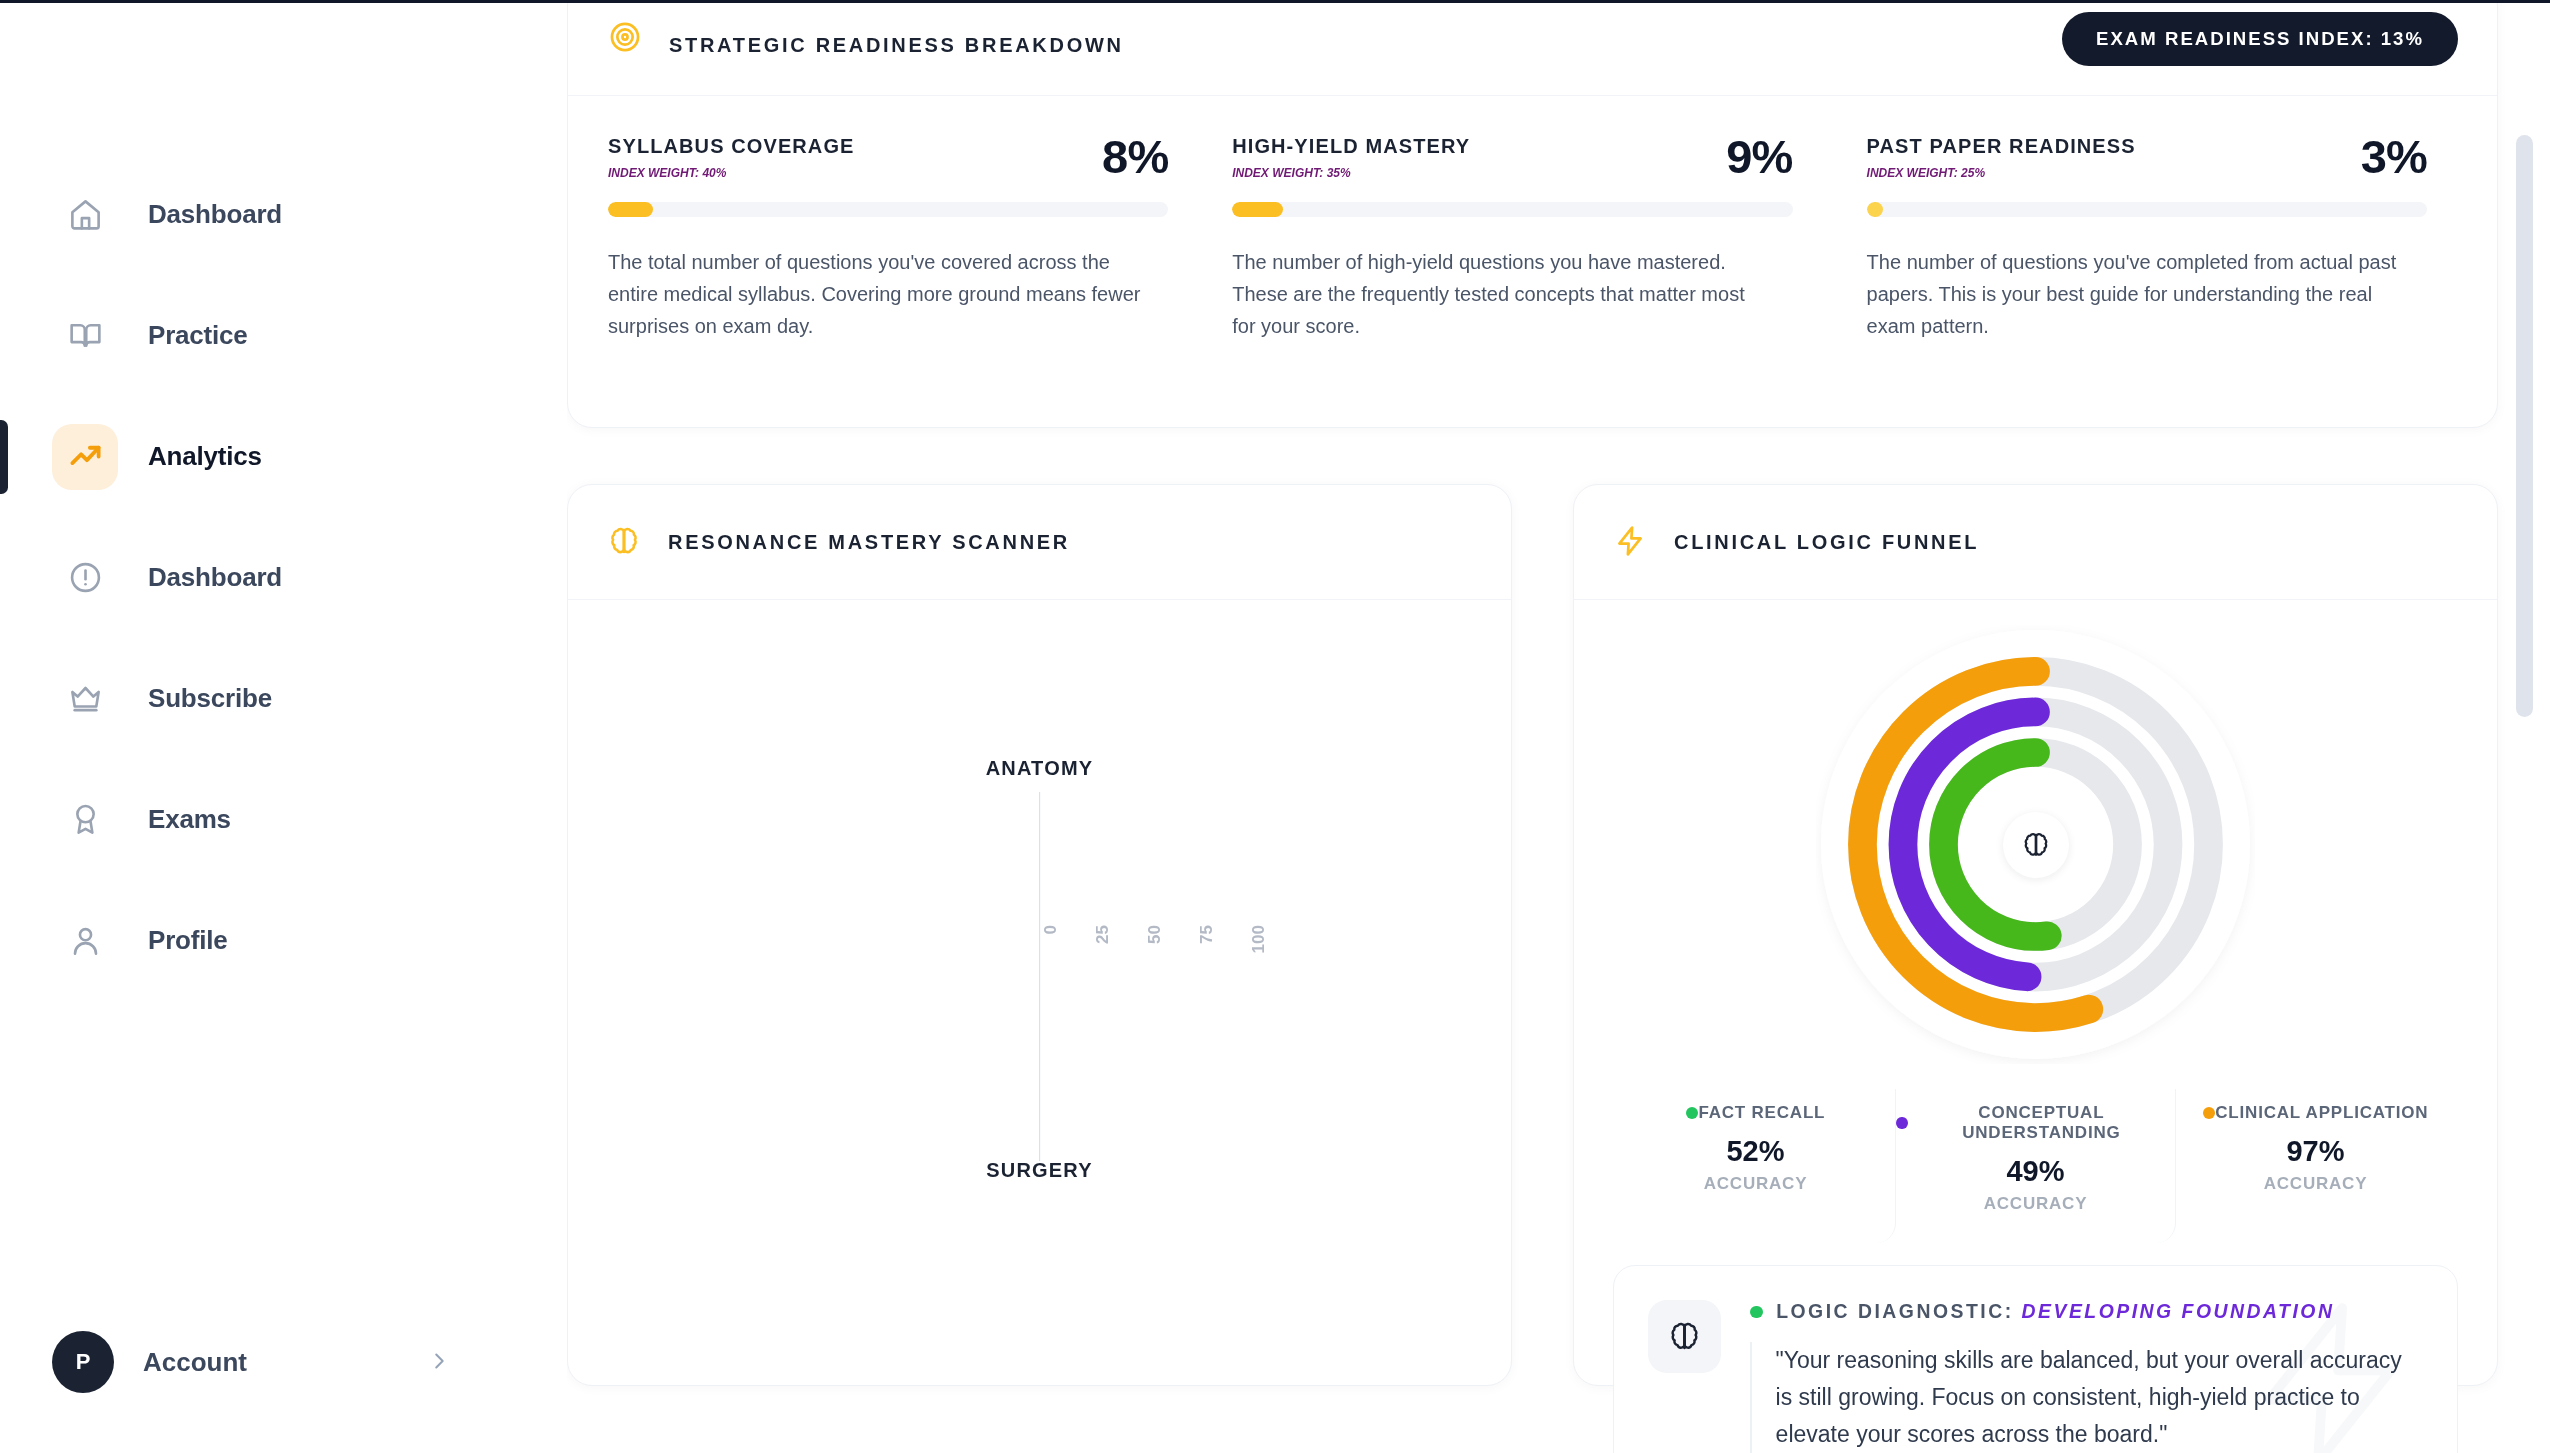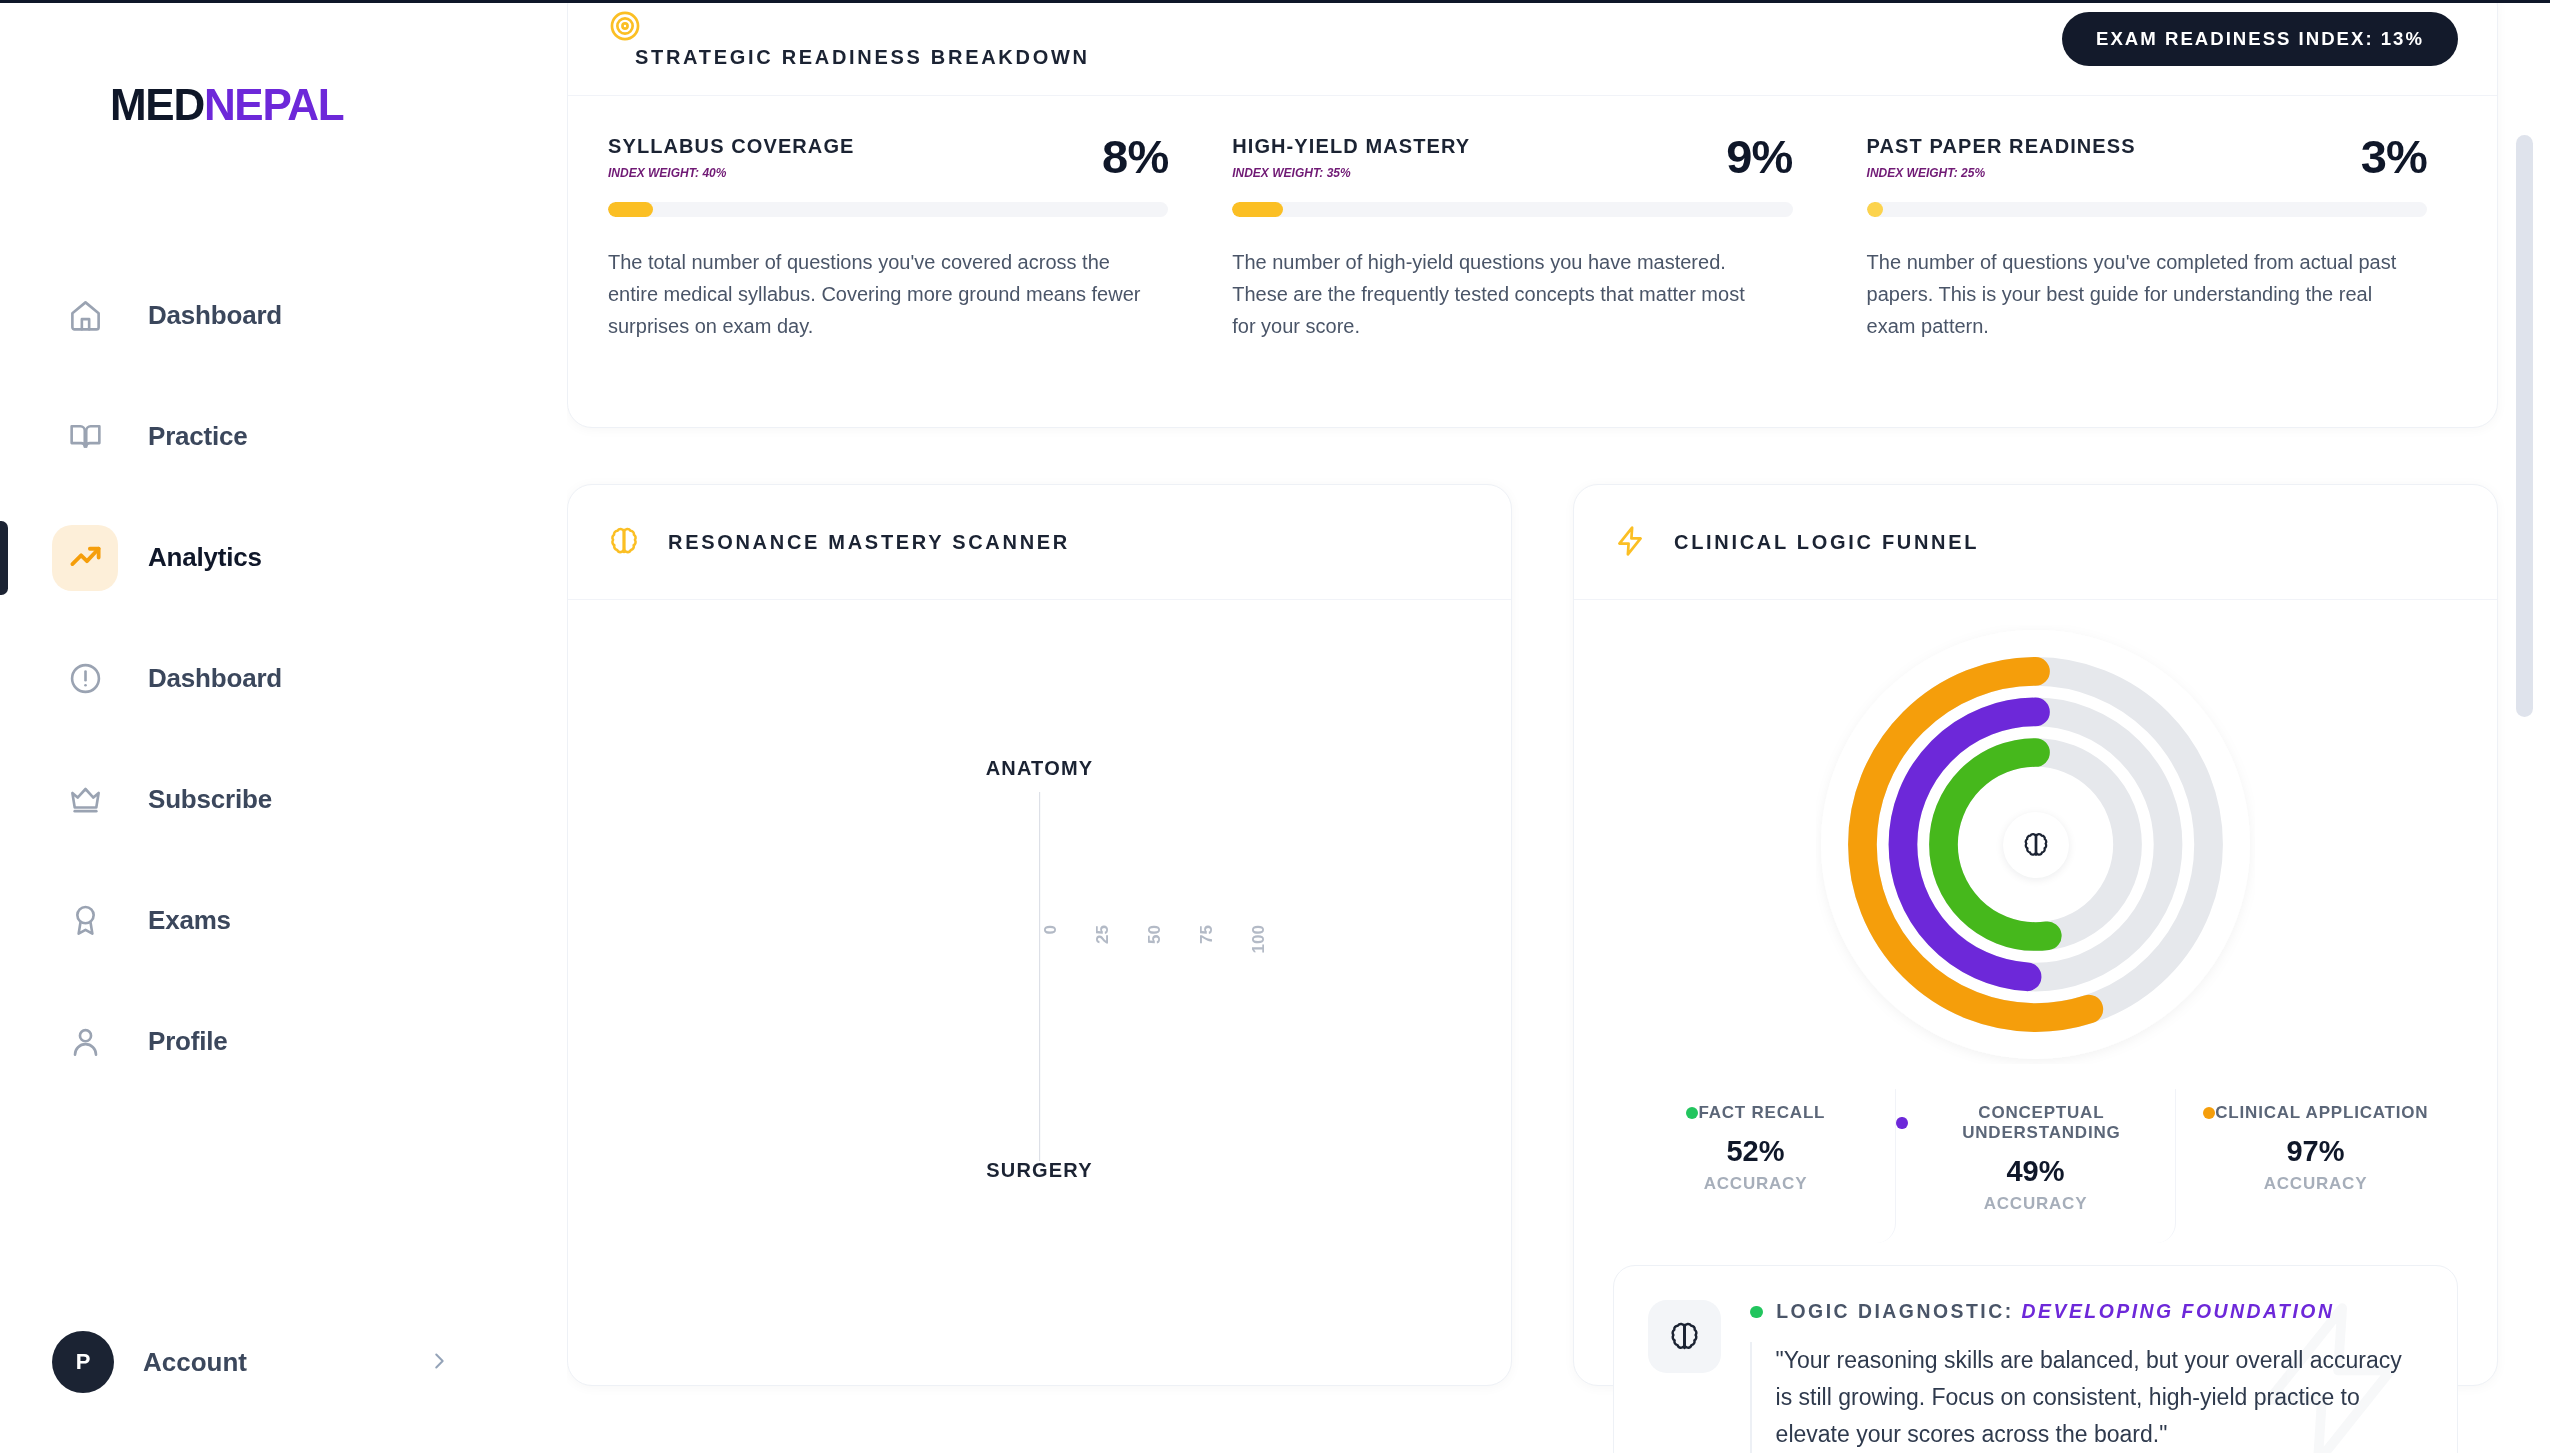--- a/index.html
+++ b/index.html
@@ -80,21 +80,21 @@
     margin-top: -18.6px;
     height: 447px;
     border-radius: 25px;
   }
   .strategic-head {
     height: 114px;
     border-bottom: 1.7px solid #f1f3f8;
     display:flex; align-items:center; justify-content: space-between;
     padding: 0 39px 0 40px;
   }
-  .head-left { display:flex; align-items:flex-start;flex-direction:column; }
+  .head-left { display:flex; align-items:flex-end; }
   .head-title {
     margin-left: 27px;
     font-size: 20px; font-weight: 800; letter-spacing: 2.7px;
     color:#1b2333;
   }
   .index-badge {
     background:#131a2b; color:#ffffff;
     border-radius: 843px;
     padding: 16px 34px;
     font-size: 18.6px; font-weight: 800; letter-spacing: 2px;
@@ -216,25 +216,20 @@
   }
   .topbar-sliver { position:absolute; left:0; top:0; width: 2550px; height: 3.4px; background:#0f1729; }
 </style>
 </head>
 <body>
 
 <div class="app">
 
   <aside class="sidebar">
 
-    <div class="logo-wrap">
-      <div class="logo">
-        <span class="med">MED</span><span class="nepal">NEPAL</span>
-      </div>
-    </div>
 
     <nav class="nav">
 
       <div class="nav-item">
         <span class="nav-icon">
           <svg viewBox="0 0 24 24" fill="none" stroke="#9aa3b2" stroke-width="1.8" stroke-linecap="round" stroke-linejoin="round">
             <path d="M3 10.5 12 3l9 7.5V20a1.5 1.5 0 0 1-1.5 1.5h-15A1.5 1.5 0 0 1 3 20z"></path>
               <path d="M9.5 21.5v-7h5v7"></path>
           </svg>
         </span>

